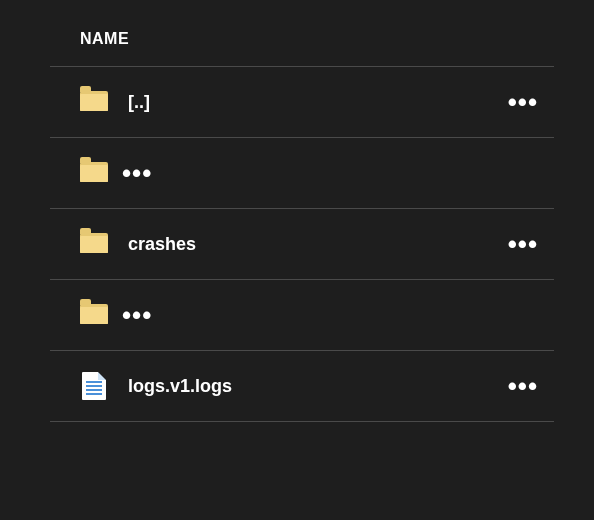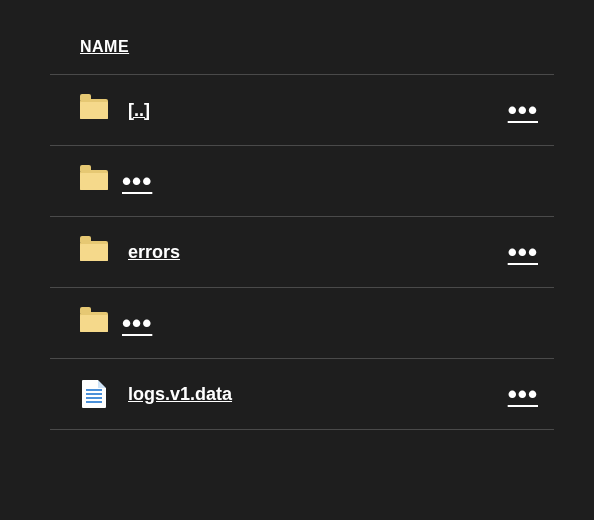--- a/index.html
+++ b/index.html
@@ -5,22 +5,21 @@
   * { box-sizing: border-box; margin: 0; padding: 0; }
   html, body {
     width: 594px;
     height: 520px;
     background: #1e1e1e;
     font-family: -apple-system, BlinkMacSystemFont, "Segoe UI", Helvetica, Arial, sans-serif;
     color: #ffffff;
     overflow: hidden;
   }
   .container {
-    padding: 38px 40px 0 50px;
-    text-decoration: underline;
+    padding: 30px 40px 0 50px;
   }
   .header-row {
     padding: 0 0 18px 30px;
   }
   .header-label {
     font-size: 16px;
     font-weight: 700;
     letter-spacing: 0.5px;
     color: #ffffff;
   }
@@ -156,21 +155,21 @@
 
   <div class="row">
     <span class="icon-slot">
       <span class="folder-wrap">
         <span class="folder-back">
             <span class="folder-tab"></span>
           </span>
         <span class="folder-front"></span>
       </span>
     </span>
-    <span class="item-name">errors</span>
+    <span class="item-name">crashes</span>
     <span class="more">•••</span>
   </div>
   <hr class="divider">
 
   <div class="row">
     <span class="icon-slot">
       <span class="folder-wrap">
         <span class="folder-back">
             <span class="folder-tab"></span>
           </span>
@@ -185,18 +184,18 @@
     <span class="icon-slot">
       <span class="file-wrap">
         <span class="file-body"></span>
         <span class="file-corner"></span>
         <span class="file-line" style="top:9px;"></span>
         <span class="file-line" style="top:13px;"></span>
         <span class="file-line" style="top:17px;"></span>
         <span class="file-line" style="top:21px;"></span>
       </span>
     </span>
-    <span class="item-name">logs.v1.data</span>
+    <span class="item-name">logs.v1.logs</span>
     <span class="more">•••</span>
   </div>
   <hr class="divider">
 
 </div>
 
 </body></html>

